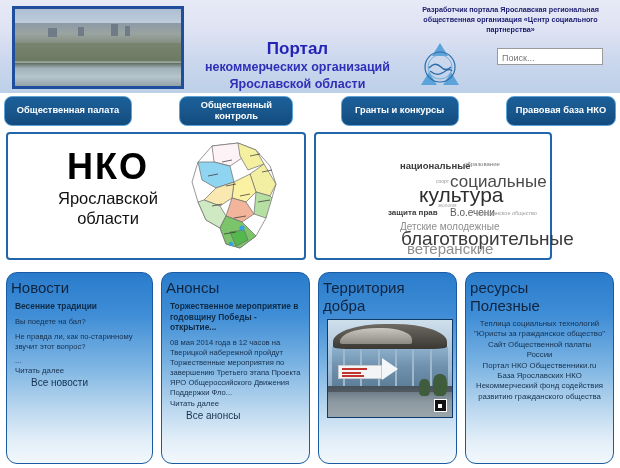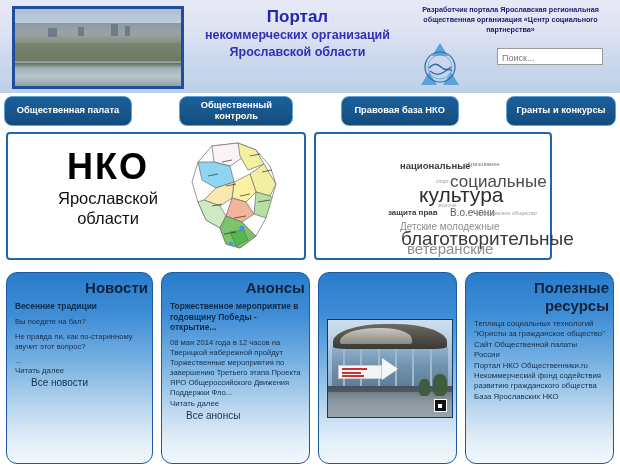--- a/index.html
+++ b/index.html
@@ -56,20 +56,21 @@
   .header-title {
     position: absolute;
     left: 190px; top: 6px;
     width: 215px;
     text-align: center;
     color: #2d2db8;
   }
   .ht-line1 {
     font-size: 17px; font-weight: bold; line-height: 21px;
     color: #2323b5;
+    margin-top: 32px;
   }
   .ht-line2, .ht-line3 {
     font-size: 12.5px; font-weight: bold; line-height: 17px;
     color: #2f2fb8;
     text-align: center;
   }
 
   .header-dev {
     position: absolute;
     left: 408px; top: 5px;
@@ -202,23 +203,23 @@
     box-sizing: border-box;
     position: relative;
     overflow: hidden;
   }
   .card-news     { width: 150px; }
   .card-anons    { width: 152px; }
   .card-terr     { width: 142px; }
   .card-res      { width: 152px; }
 
   .card-title {
-    text-align: right;
+    text-align: left;
     font-size: 15px;
-    font-weight: bold;
+    font-weight: normal;
     color: #10233d;
     padding: 6px 4px 2px;
     line-height: 18px;
   }
   .card-body {
     padding: 2px 8px 4px 8px;
     color: #16304d;
   }
   .item-head {
     font-size: 8.4px;
@@ -242,21 +243,21 @@
   .link-all {
     font-size: 10px; color: #13314f; line-height: 14px;
     cursor: pointer;
     padding-left: 16px;
   }
   .res-list {
     font-size: 7.8px;
     line-height: 10.4px;
     color: #15304c;
   }
-  .res-list div { cursor: pointer; }
+  .res-list div { cursor: pointer; text-align: center; }
 
   
   .video-wrap {
     position: absolute;
     left: 8px; top: 46px;
     width: 126px; height: 99px;
     border: 1px solid #0d3a66;
     box-sizing: border-box;
     overflow: hidden;
     cursor: pointer;
@@ -341,22 +342,22 @@
         <path d="M16 32 q7 6 14 1 q5 -4 8 -1" fill="none" stroke="#2b6ca8" stroke-width="1.2"></path>
       </svg>
     </div>
 
     <input class="search-box" type="text" placeholder="Поиск..." style="">
   </div>
 
   <div class="nav">
     <div class="nav-btn">Общественная  палата</div>
     <div class="nav-btn">Общественный контроль</div>
+    <div class="nav-btn">Гранты и конкурсы</div>
     <div class="nav-btn">Правовая база НКО</div>
-    <div class="nav-btn">Гранты и конкурсы</div>
   </div>
 
   <div class="banner-row">
 
     <div class="panel panel-left">
       <div class="nko-block">
         <div class="nko-big">НКО</div>
         <div class="nko-sub">Ярославской</div>
         <div class="nko-sub">области</div>
       </div>
@@ -431,20 +432,24 @@
       <div class="card-title">Анонсы</div>
       <div class="card-body">
         <div class="item-head">Торжественное мероприятие в годовщину Победы - открытие...</div>
         <div class="item-text tight">08 мая 2014 года в 12 часов на Тверицкой набережной пройдут Торжественные мероприятия по завершению Третьего этапа Проекта ЯРО Общероссийского Движения Поддержки Фло...</div>
         <div class="link-more">Читать далее</div>
         <div class="link-all">Все анонсы</div>
       </div>
     </div>
 
     <div class="card card-terr">
+      <div class="card-title">
+        <div>Территория</div>
+        <div>добра</div>
+      </div>
       <div class="video-wrap">
         <div class="v-sky"></div>
         <div class="v-glass"></div>
         <div class="v-col" style="left:12%;"></div>
         <div class="v-col" style="left:26%;"></div>
         <div class="v-col" style="left:40%;"></div>
         <div class="v-col" style="left:54%;"></div>
         <div class="v-col" style="left:68%;"></div>
         <div class="v-col" style="left:82%;"></div>
         <div class="v-roof"></div>
@@ -458,29 +463,29 @@
         <div class="v-ground"></div>
         <div class="v-tree" style="right:4%;width:14px;height:22px;"></div>
         <div class="v-tree" style="right:18%;width:11px;height:17px;"></div>
         <div class="play-btn"></div>
         <div class="fs-btn"></div>
       </div>
     </div>
 
     <div class="card card-res">
       <div class="card-title">
+        <div>ресурсы</div>
         <div>Полезные</div>
-        <div>ресурсы</div>
       </div>
       <div class="card-body">
         <div class="res-list">
           <div>Теплица социальных технологий</div>
           <div>"Юристы за гражданское общество"</div>
           <div>Сайт Общественной палаты России</div>
           <div>Портал НКО Общественники.ru</div>
+          <div>База Ярославских НКО</div>
           <div>Некоммерческий фонд содействия развитию гражданского общества</div>
-          <div>База Ярославских НКО</div>
         </div>
       </div>
     </div>
 
   </div>
 </div>
 
 </body></html>

